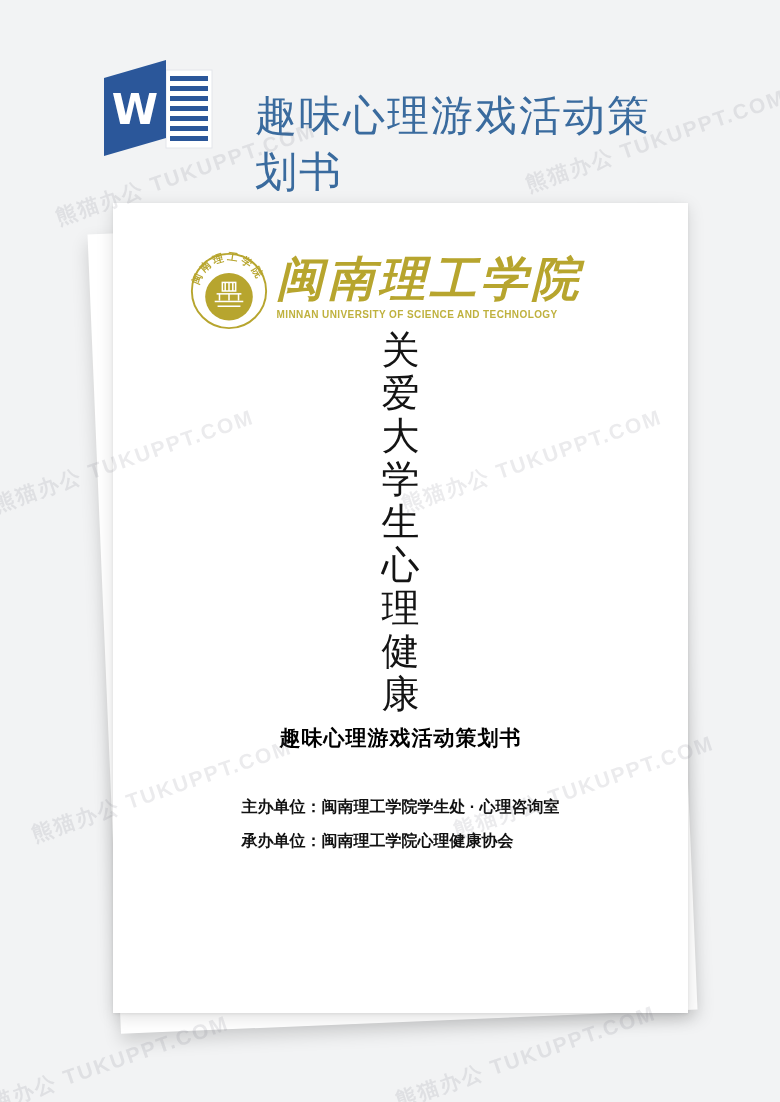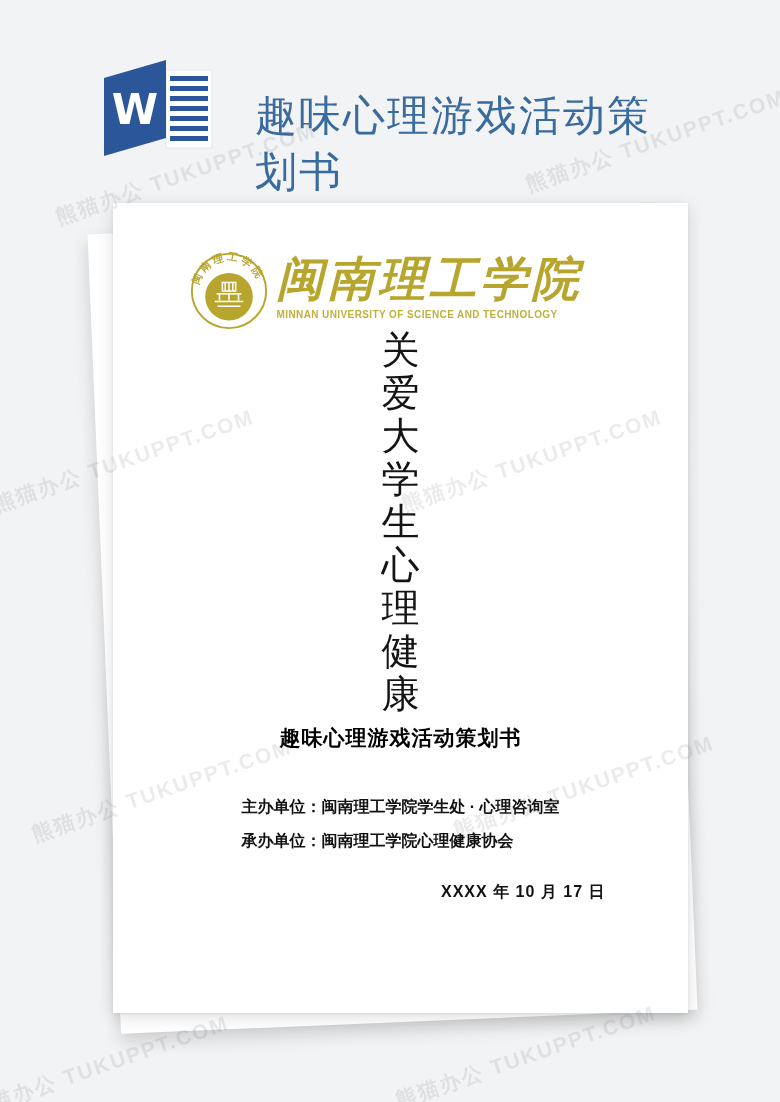--- a/index.html
+++ b/index.html
@@ -116,21 +116,20 @@
       <span>康</span>
     </div>
 
     <div class="doc-title">趣味心理游戏活动策划书</div>
 
     <div class="organizers">
       <p>主办单位：闽南理工学院学生处 · 心理咨询室</p>
       <p>承办单位：闽南理工学院心理健康协会</p>
     </div>
 
-    <div class="doc-date">XXXX 年 10 月 17 日</div>
   </div>
 
   <div class="wm-layer">
     <span class="wm" style="left:52px;top:205px">熊猫办公 TUKUPPT.COM</span>
     <span class="wm" style="left:522px;top:172px">熊猫办公 TUKUPPT.COM</span>
     <span class="wm" style="left:-10px;top:492px">熊猫办公 TUKUPPT.COM</span>
     <span class="wm" style="left:398px;top:492px">熊猫办公 TUKUPPT.COM</span>
     <span class="wm" style="left:28px;top:822px">熊猫办公 TUKUPPT.COM</span>
     <span class="wm" style="left:450px;top:818px">熊猫办公 TUKUPPT.COM</span>
     <span class="wm" style="left:-35px;top:1098px">熊猫办公 TUKUPPT.COM</span>

